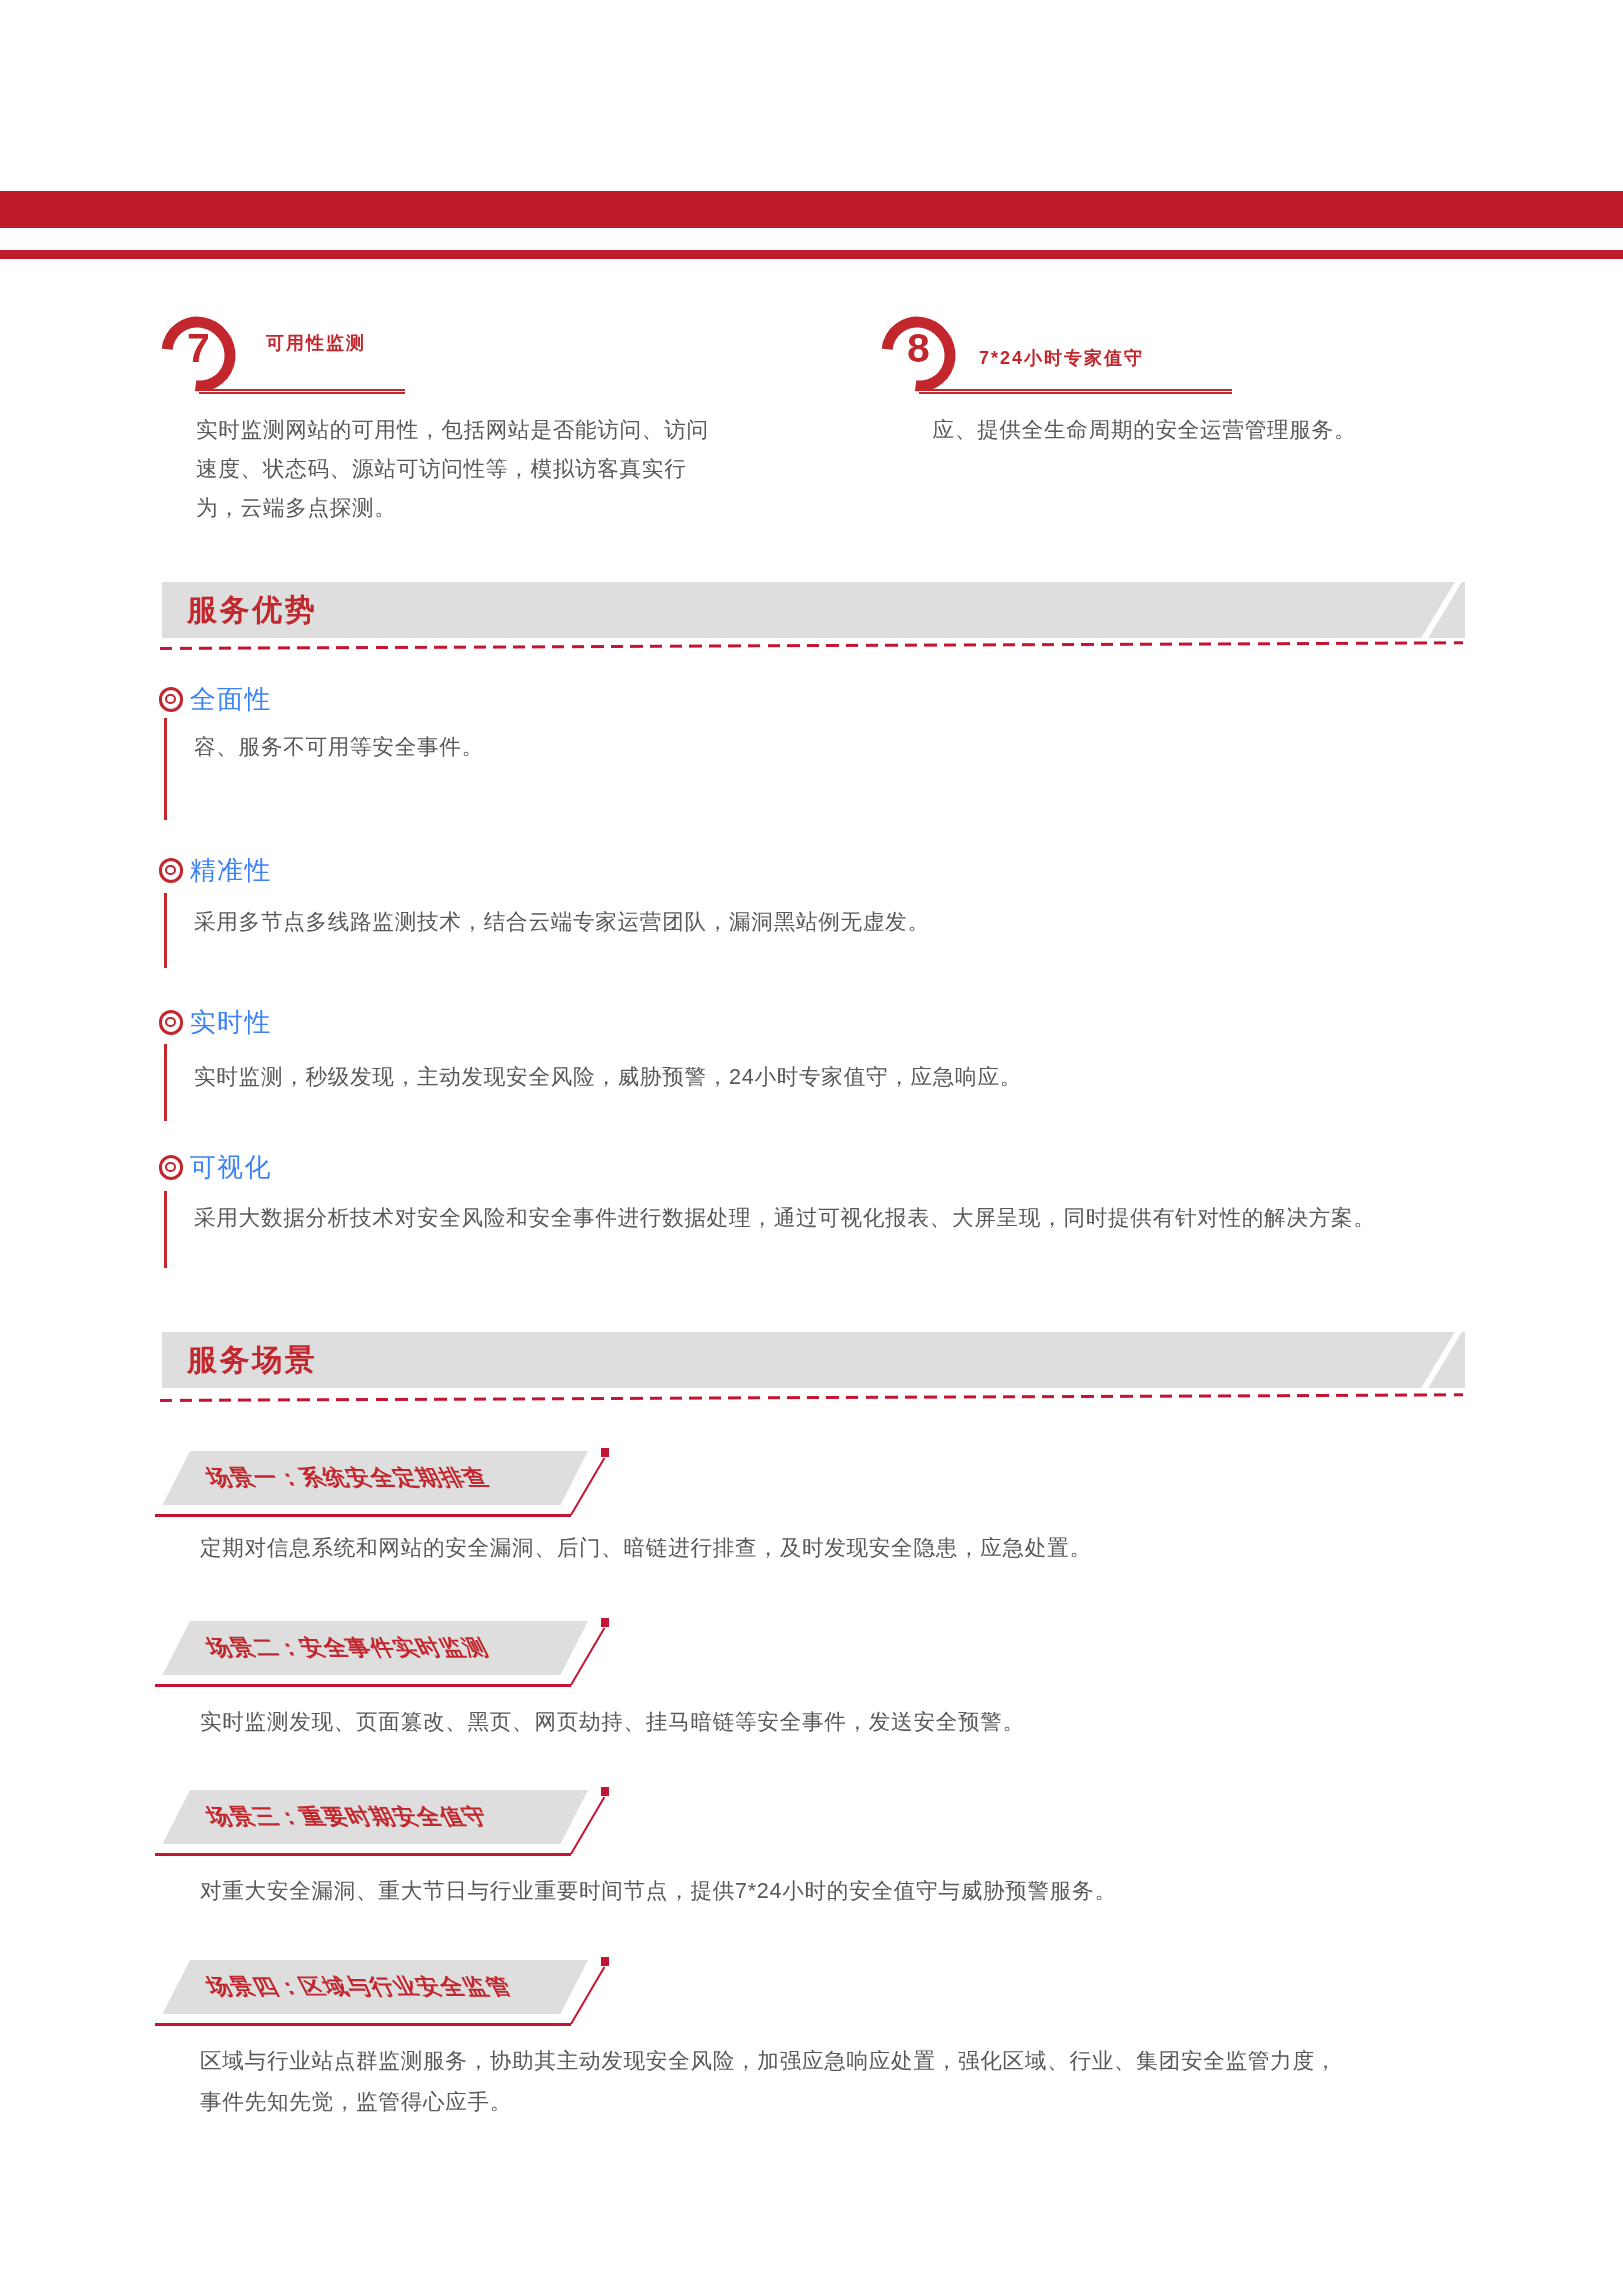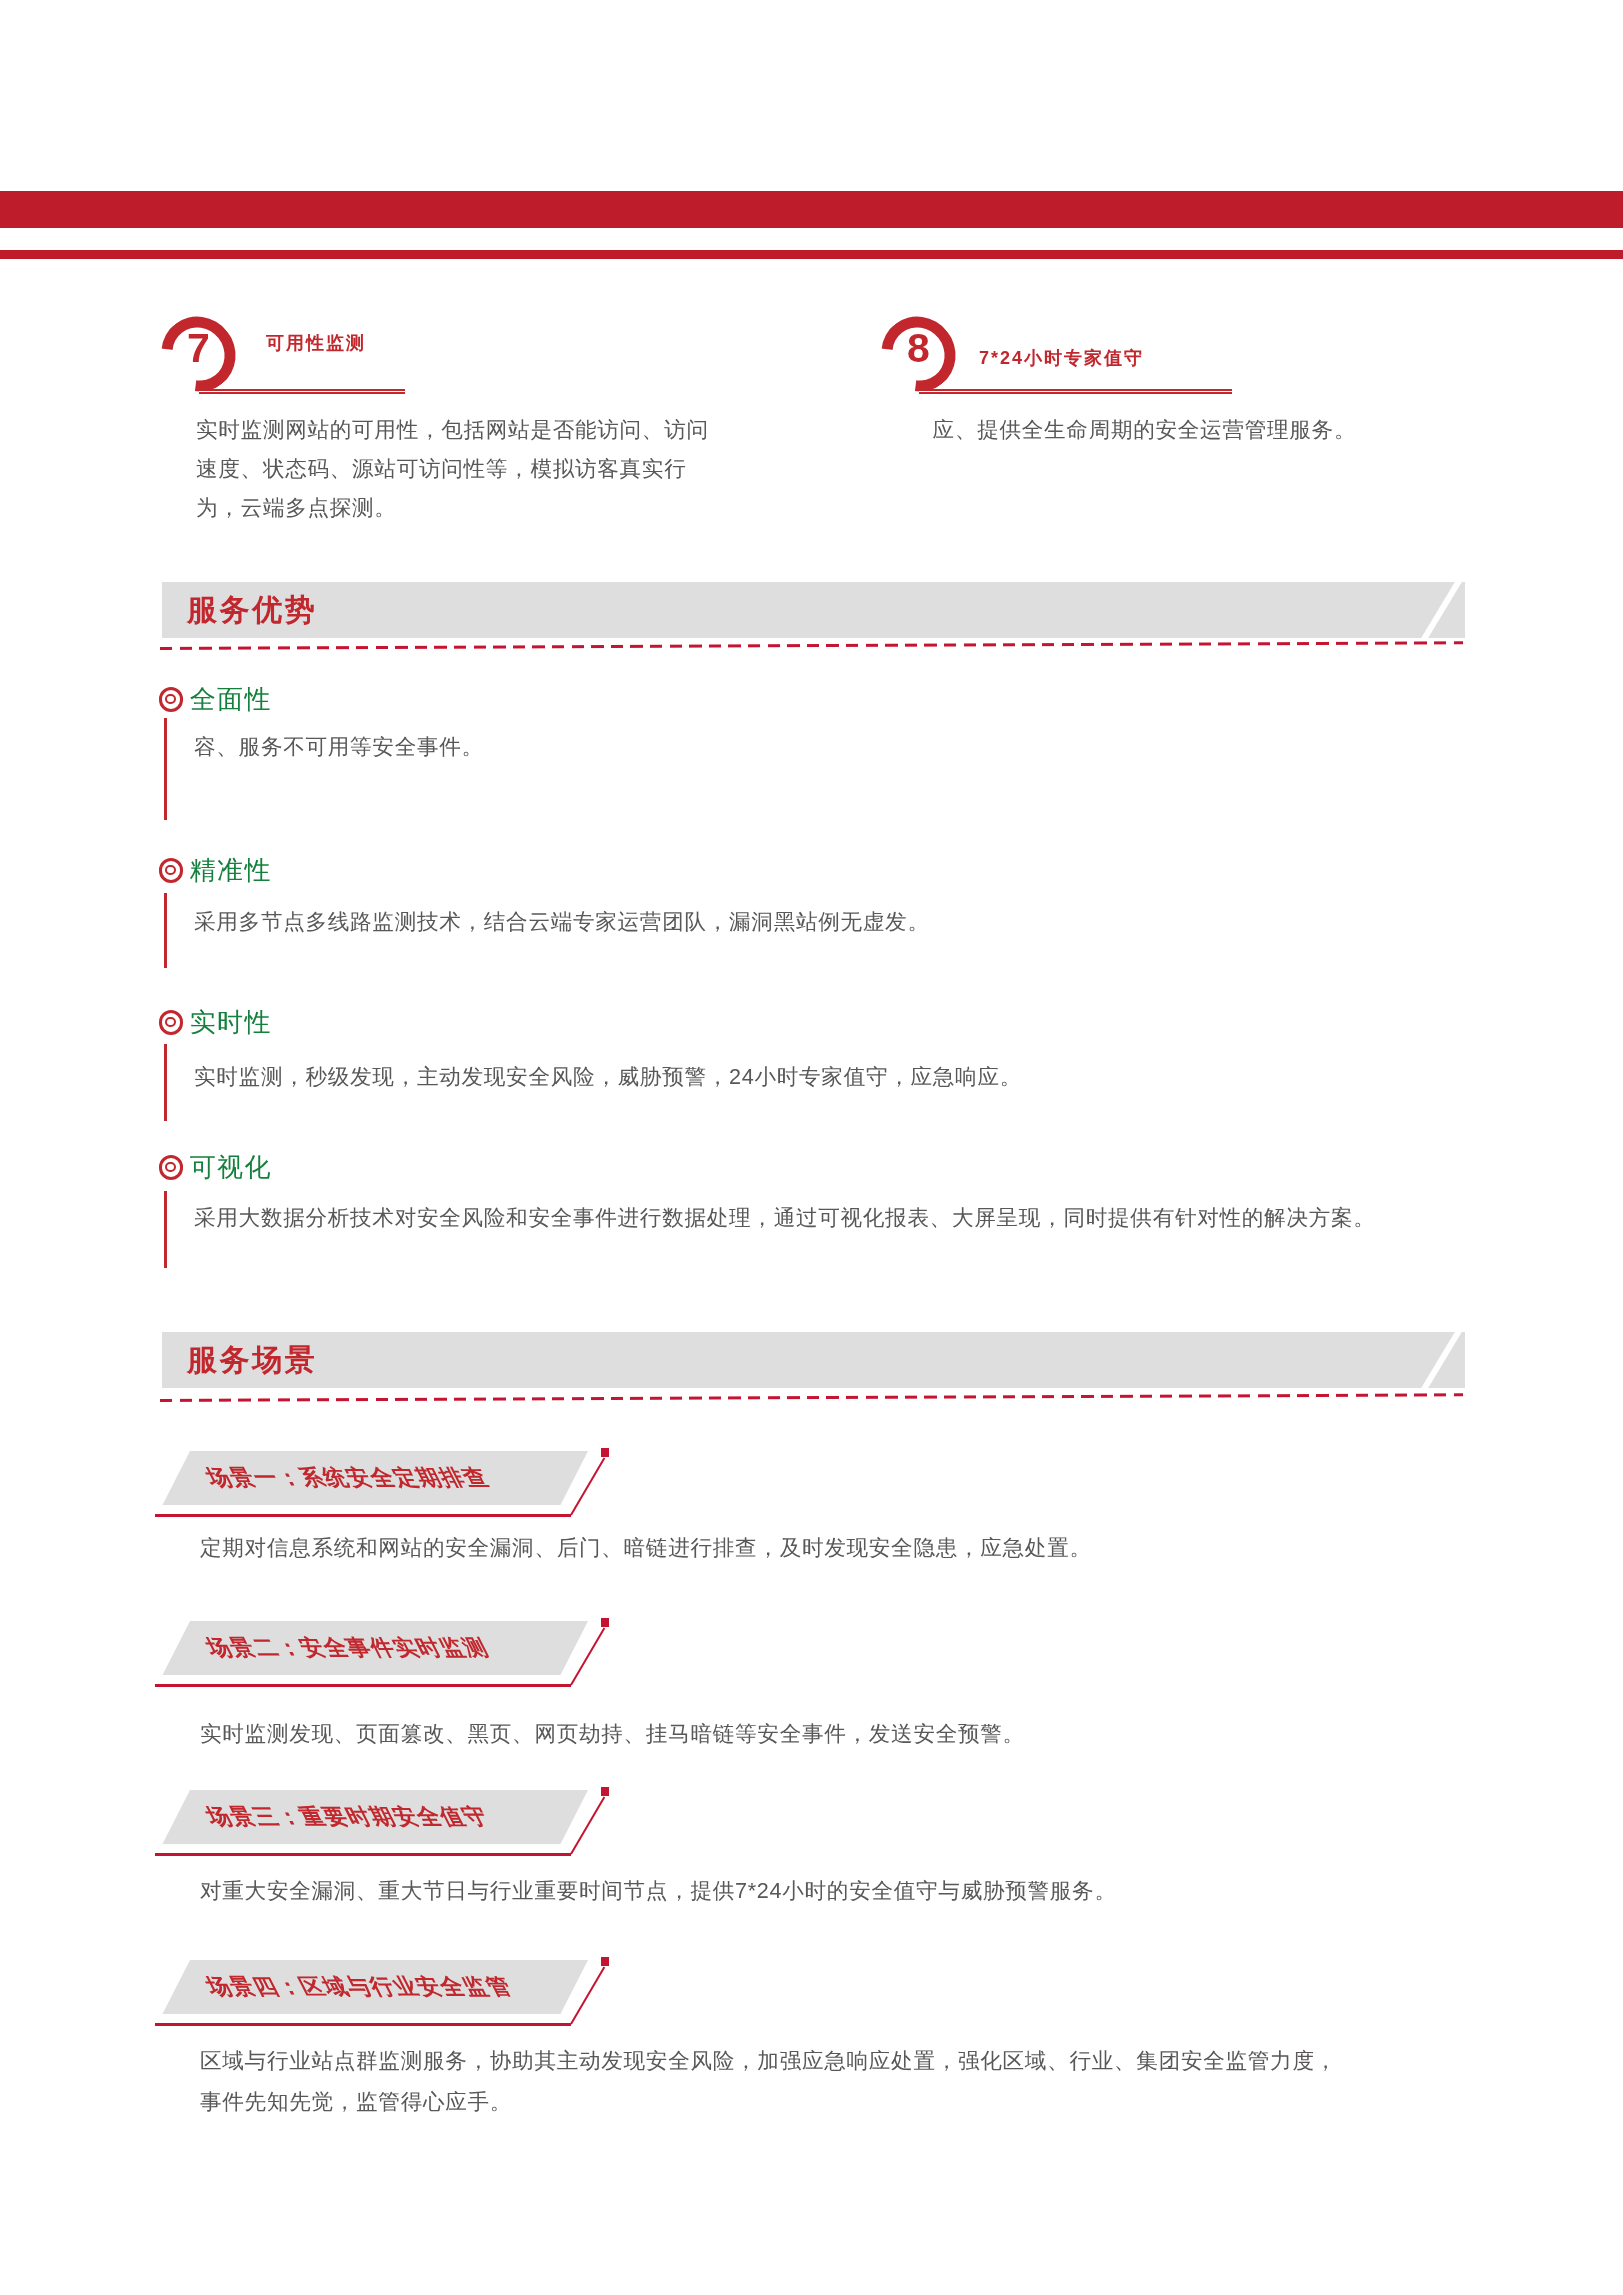--- a/index.html
+++ b/index.html
@@ -28,21 +28,21 @@
   .sec-title{position:absolute;left:25px;top:0;height:56px;line-height:56px;
              font-size:30px;font-weight:bold;color:#C1272D;letter-spacing:2.6px;}
   .dash-line{height:2.6px;transform:rotate(-0.25deg);transform-origin:left center;
              background:repeating-linear-gradient(90deg,#C41431 0 12.4px,transparent 12.4px 19.6px);}
 
   
   .adv-head{display:flex;align-items:center;gap:6.5px;}
   .bull{position:relative;width:18.3px;height:18.3px;border:3.3px solid #C1272D;border-radius:50%;}
   .bull::after{content:"";position:absolute;left:3.3px;top:3.3px;width:6.5px;height:6.5px;
                border:2.6px solid #C1272D;border-radius:50%;}
-  .adv-title{font-size:26px;color:#15803d;font-weight:500;letter-spacing:1.3px;}
+  .adv-title{font-size:26px;color:#3b82f6;font-weight:500;letter-spacing:1.3px;}
   .vline{width:2.6px;background:#C1272D;}
   .adv-line{font-size:21.6px;color:#595757;line-height:41px;white-space:nowrap;letter-spacing:0.7px;}
 
   
   .scen-banner{width:398px;height:54px;background:#DEDEDE;transform:skewX(-27deg);
                transform-origin:top left;}
   .scen-title{position:absolute;left:42px;top:0;height:54px;line-height:54px;white-space:nowrap;
               transform:skewX(27deg);font-size:22px;font-weight:bold;color:#C1272D;letter-spacing:1.3px;}
   .scen-underline{width:416px;height:2.6px;background:#C41431;}
   .scen-diag{width:66px;height:2px;background:#C41431;transform:rotate(-59.6deg);
@@ -143,21 +143,21 @@
       <div class="scen-line">定期对信息系统和网站的安全漏洞、后门、暗链进行排查，及时发现安全隐患，应急处置。</div>
     </div>
   </div>
 
   <div class="abs" style="left:0;top:1621px;">
     <div class="abs scen-banner" style="left:190px;top:0;"></div>
     <div class="abs scen-title" style="left:208px;top:0;">场景二：安全事件实时监测</div>
     <div class="abs scen-underline" style="left:155px;top:63px;"></div>
     <div class="abs scen-diag" style="left:571px;top:63px;"></div>
     <div class="abs scen-square" style="left:601px;top:-3.3px;"></div>
-    <div class="abs" style="left:200px;top:80px;margin-top:12px;">
+    <div class="abs" style="left:200px;top:80px;">
       <div class="scen-line">实时监测发现、页面篡改、黑页、网页劫持、挂马暗链等安全事件，发送安全预警。</div>
     </div>
   </div>
 
   <div class="abs" style="left:0;top:1790px;">
     <div class="abs scen-banner" style="left:190px;top:0;"></div>
     <div class="abs scen-title" style="left:208px;top:0;">场景三：重要时期安全值守</div>
     <div class="abs scen-underline" style="left:155px;top:63px;"></div>
     <div class="abs scen-diag" style="left:571px;top:63px;"></div>
     <div class="abs scen-square" style="left:601px;top:-3.3px;"></div>

